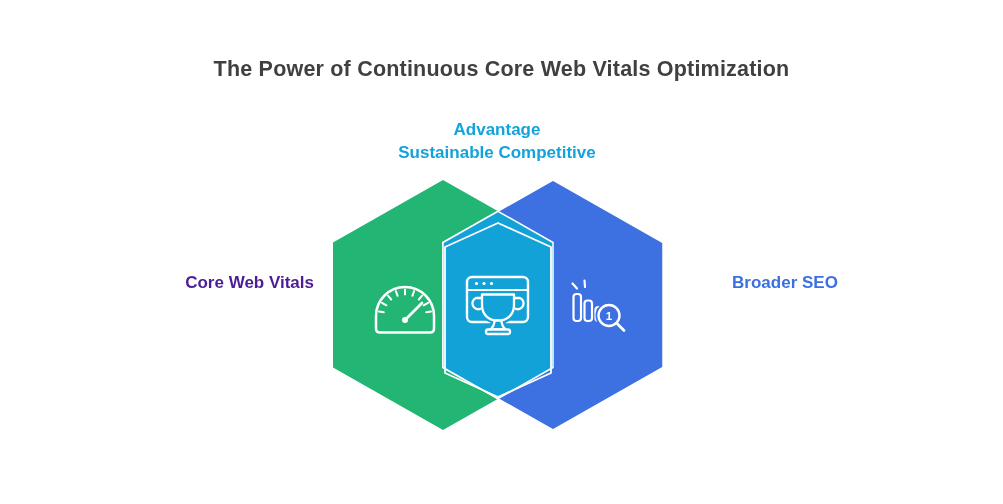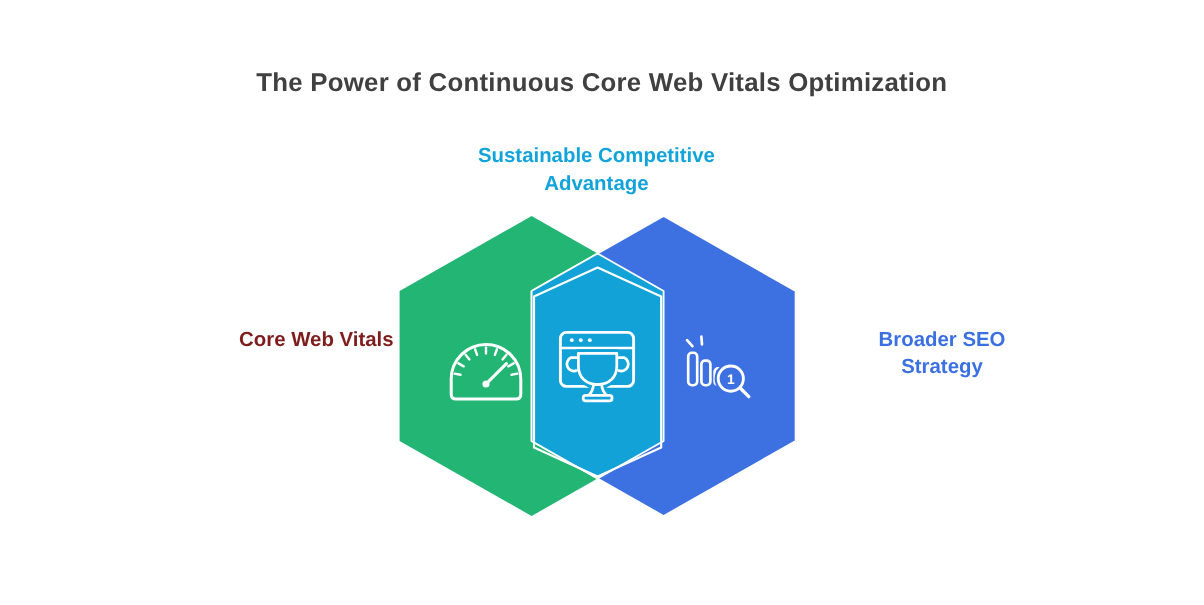--- a/index.html
+++ b/index.html
@@ -9,43 +9,42 @@
   }
   .diagram-svg{position:absolute;left:0;top:0;width:1003px;height:504px;}
   .title{
     position:absolute;left:0;right:0;top:57px;text-align:center;
     font-size:21.5px;font-weight:bold;color:#404040;letter-spacing:.2px;
   }
   .label{
     position:absolute;font-size:17px;font-weight:bold;line-height:23px;
   }
   .label-top{left:347px;width:300px;top:118px;text-align:center;color:#12A3DA;}
-  .label-left{left:128px;width:200px;top:271px;text-align:right;color:#7f1d1d;}
+  .label-left{left:114px;width:200px;top:271px;text-align:right;color:#4c1d95;}
   .label-right{left:685px;width:200px;top:271px;text-align:center;color:#3B70E2;}
   .label span{display:block;}
 </style>
 </head>
 <body>
 
 <div class="canvas">
 
   <div class="title">The Power of Continuous Core Web Vitals Optimization</div>
 
   <div class="label label-top">
+    <span>Advantage</span>
     <span>Sustainable Competitive</span>
-    <span>Advantage</span>
   </div>
 
   <div class="label label-left">
     <span>Core Web Vitals</span>
   </div>
 
   <div class="label label-right">
     <span>Broader SEO</span>
-    <span>Strategy</span>
   </div>
 
   <svg class="diagram-svg" viewBox="0 0 1003 504">
 
     <polygon points="443,180 553,242.5 553,367.5 443,430 333,367.5 333,242.5" fill="#22B573" stroke-linejoin="round"></polygon>
 
     <polygon points="553,180 663,242.5 663,367.5 553,430 443,367.5 443,242.5" fill="#3D70E0" stroke="#ffffff" stroke-width="1.5" stroke-linejoin="round"></polygon>
 
     <polygon points="498,211.3 553,242.5 553,367.5 498,398.7 443,367.5 443,242.5" fill="#12A2D8" stroke="#ffffff" stroke-width="1.5" stroke-linejoin="round"></polygon>
 

